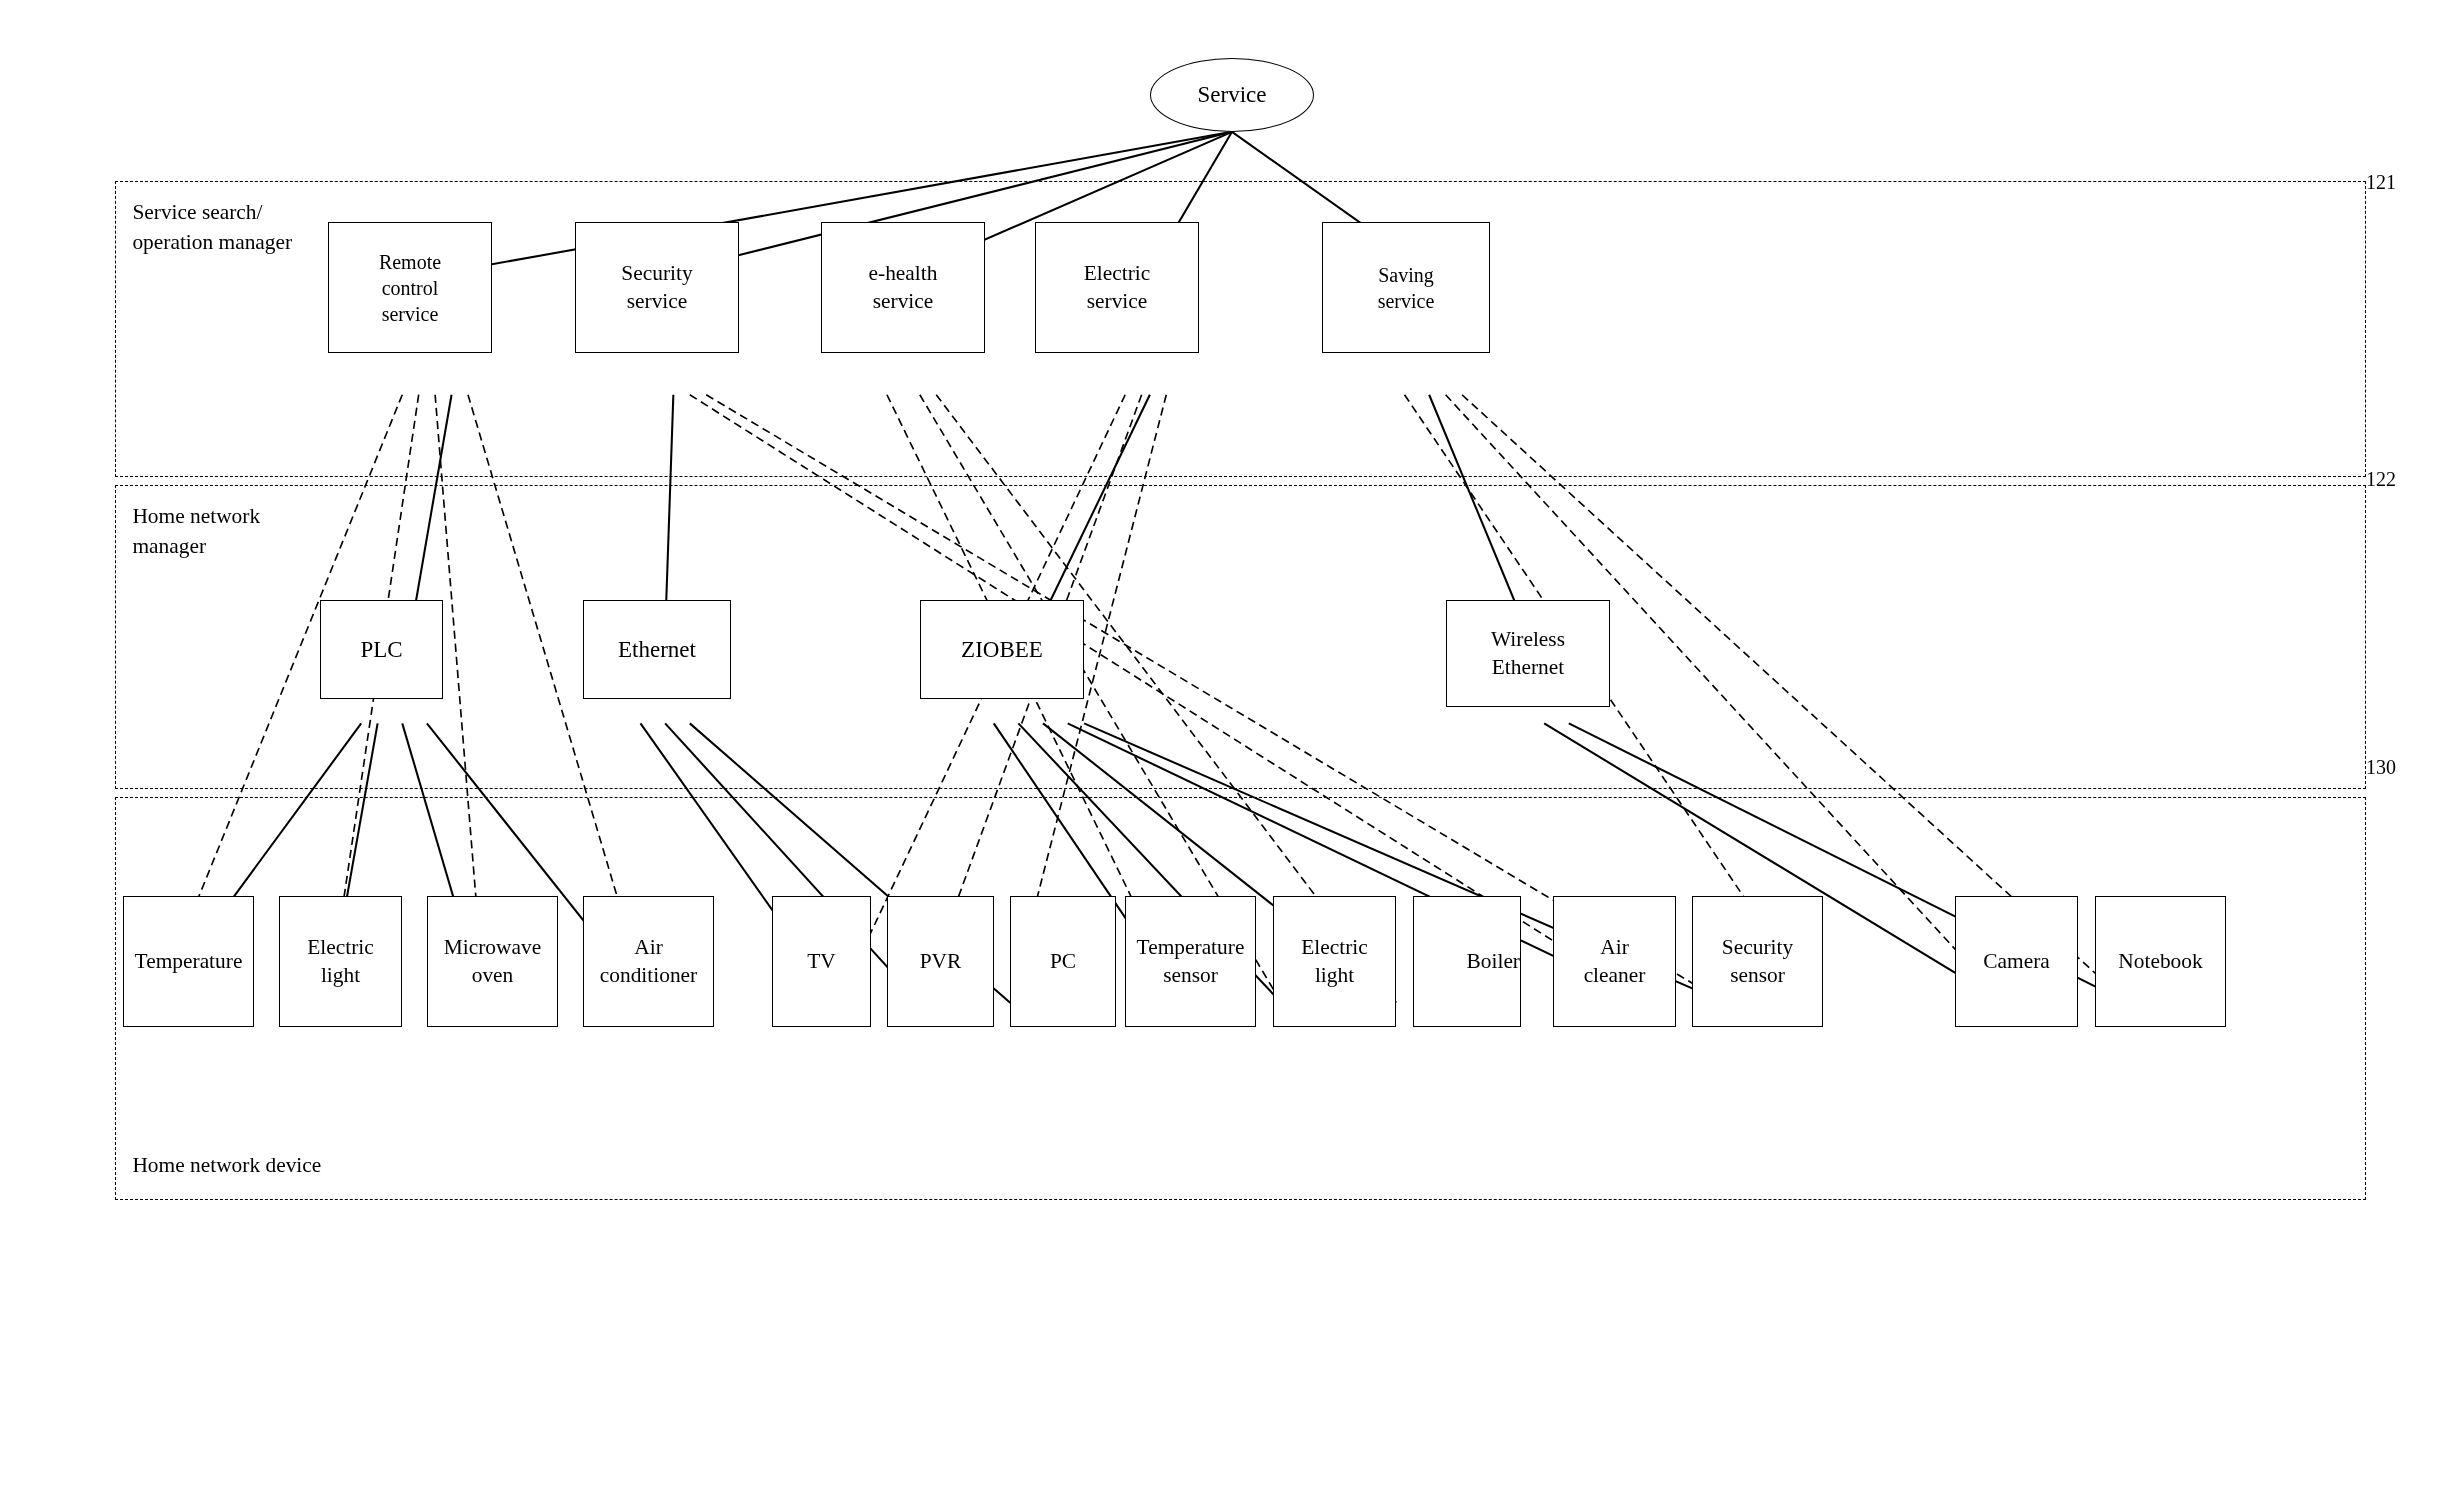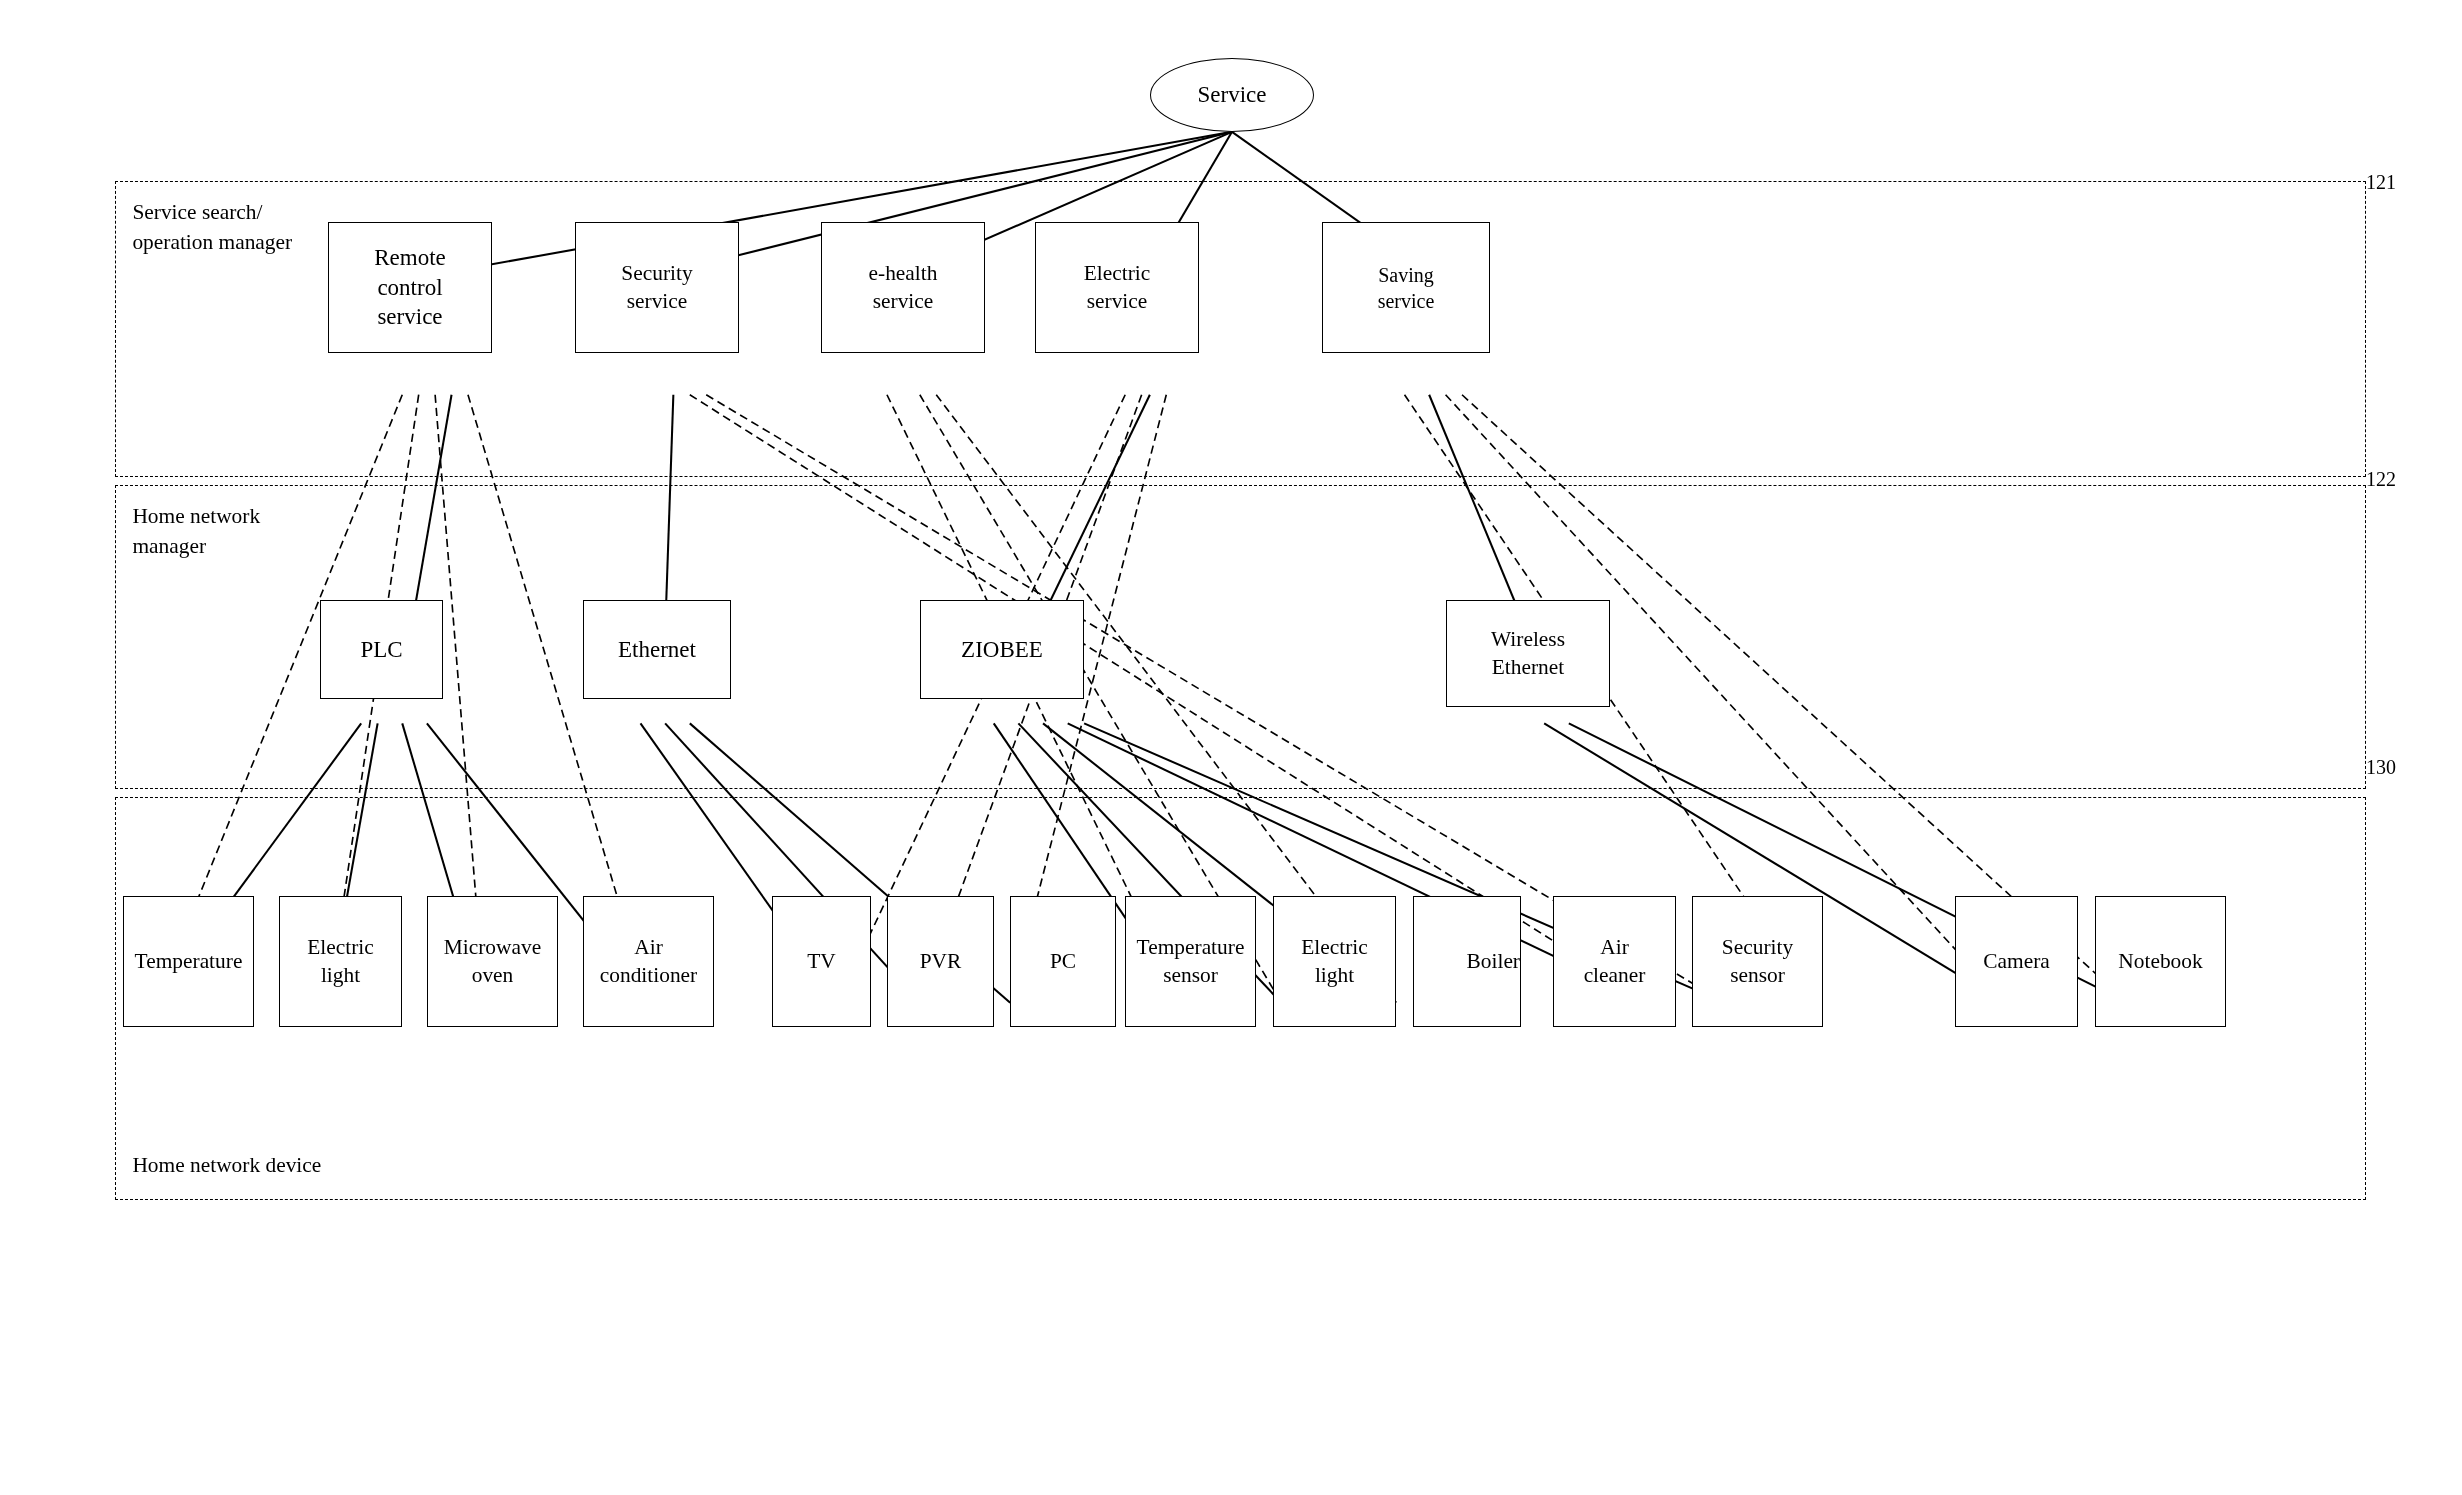--- a/index.html
+++ b/index.html
@@ -153,21 +153,21 @@
   </div>
 
   <div class="region" style="top: 764px; left: 66px; width: 2251px; height: 403px;">
     <div class="region-label" style="top: 353px; left: 16.4px;">Home network device</div>
   </div>
 
   <div class="node node-oval" style="top: 25px;">
     <span>Service</span>
   </div>
 
-  <div class="node" style="top: 189px; left: 279px; width: 164px; height: 131px; font-size: 23px;">
+  <div class="node" style="top: 189px; left: 279px; width: 164px; height: 131px; font-size: 20px;">
     <span style="white-space:pre-line;text-align:center;">Remote
 control
 service</span>
   </div>
 
   <div class="node" style="top: 189px; left: 526px; width: 164px; height: 131px; font-size: 21.4px;">
     <span style="white-space:pre-line;text-align:center;">Security
 service</span>
   </div>
 

